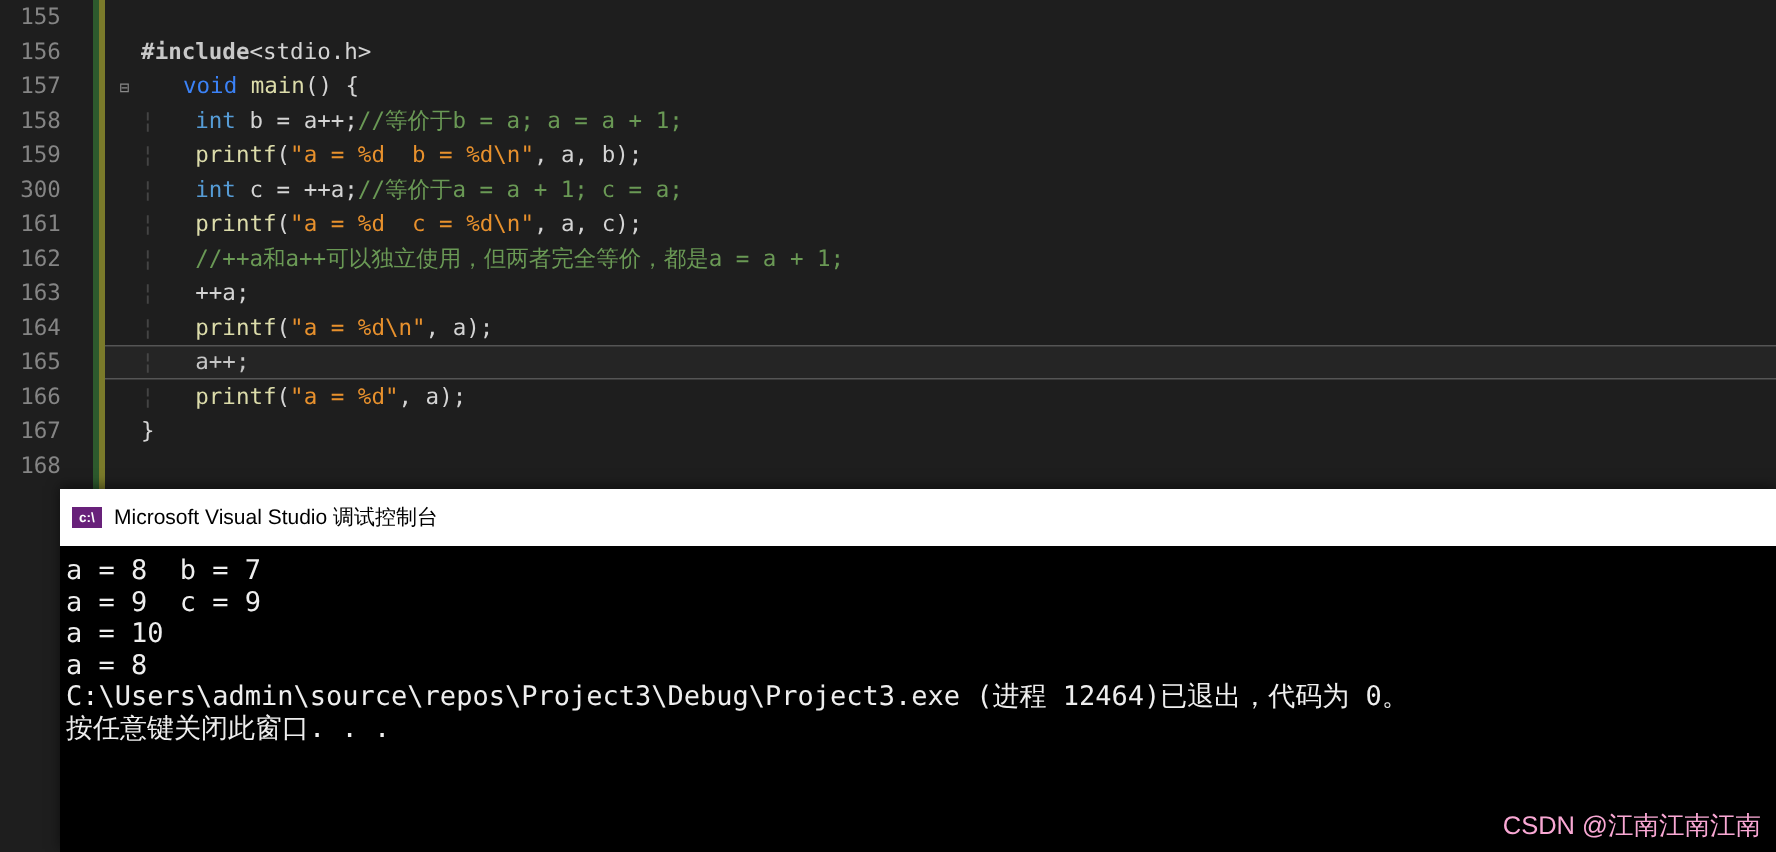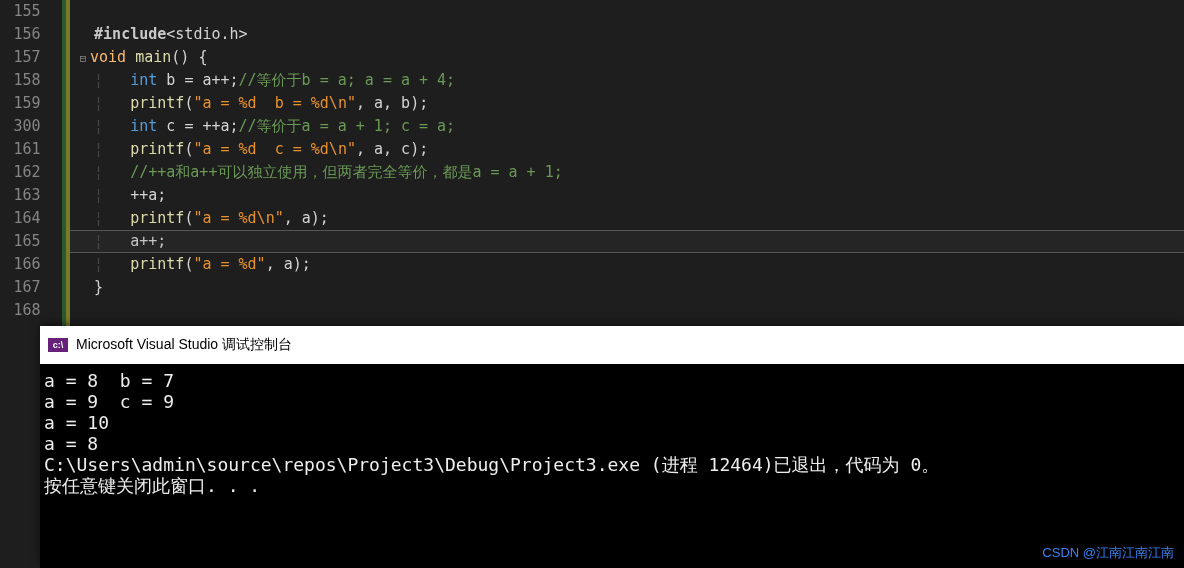--- a/index.html
+++ b/index.html
@@ -57,21 +57,21 @@
   }
   .fold-icon {
     color: #888;
     display:inline-block;
     width:14px;
     text-align:center;
     font-size:11px;
   }
   .guide { color: #444; }
   .preproc { color: #c8c8c8; font-weight: bold; }
-  .keyword { color: #fdba74; }
+  .keyword { color: #3b82f6; margin-left: 32px; }
   .type { color: #569cd6; }
   .func { color: #dcdcaa; }
   .string { color: #e8912d; }
   .number { color: #b5cea8; }
   .comment { color: #6a9955; }
   .op { color: #d4d4d4; }
   .paren { color: #d4d4d4; }
   .ident { color: #d4d4d4; text-align: right; }
 
   .console-window {
@@ -110,23 +110,23 @@
     color: #eee;
     font-family: "NSimSun", "SimSun", Consolas, monospace;
     font-size: 18px;
     line-height: 21px;
     white-space: pre;
   }
   .watermark {
     position: absolute;
     right: 10px;
     bottom: 6px;
-    color: #3b82f6;
+    color: #f9a8d4;
     font-family: "Microsoft YaHei", sans-serif;
-    font-size: 13px;
+    font-size: 17px;
   }
 </style>
 </head>
 <body>
 
 <div class="editor">
   <div class="gutter">
     <span class="ln">155</span>
     <span class="ln">156</span>
     <span class="ln">157</span>
@@ -147,21 +147,21 @@
   <div class="code-area">
     <div class="current-line" style="top:230px;"></div>
 
     <div class="code-line"> </div>
 
     <div class="code-line">  <span class="preproc">#include</span><span class="op">&lt;</span><span class="ident">stdio.h</span><span class="op">&gt;</span></div>
 
     <div class="code-line"><span class="fold-icon">⊟</span><span class="keyword">void</span> <span class="func">main</span><span class="paren">()</span> <span class="paren">{</span></div>
 
 
-    <div class="code-line">  <span class="guide">¦</span>   <span class="type">int</span> <span class="ident">b</span> <span class="op">=</span> <span class="ident">a++</span><span class="op">;</span><span class="comment">//等价于b = a; a = a + 4;</span></div>
+    <div class="code-line">  <span class="guide">¦</span>   <span class="type">int</span> <span class="ident">b</span> <span class="op">=</span> <span class="ident">a++</span><span class="op">;</span><span class="comment">//等价于b = a; a = a + 1;</span></div>
 
     <div class="code-line">  <span class="guide">¦</span>   <span class="func">printf</span><span class="paren">(</span><span class="string">"a = %d  b = %d\n"</span><span class="op">, </span><span class="ident">a, b</span><span class="paren">)</span><span class="op">;</span></div>
 
     <div class="code-line">  <span class="guide">¦</span>   <span class="type">int</span> <span class="ident">c</span> <span class="op">=</span> <span class="ident">++a</span><span class="op">;</span><span class="comment">//等价于a = a + 1; c = a;</span></div>
 
     <div class="code-line">  <span class="guide">¦</span>   <span class="func">printf</span><span class="paren">(</span><span class="string">"a = %d  c = %d\n"</span><span class="op">, </span><span class="ident">a, c</span><span class="paren">)</span><span class="op">;</span></div>
 
     <div class="code-line">  <span class="guide">¦</span>   <span class="comment">//++a和a++可以独立使用，但两者完全等价，都是a = a + 1;</span></div>
 
     <div class="code-line">  <span class="guide">¦</span>   <span class="ident">++a;</span></div>

